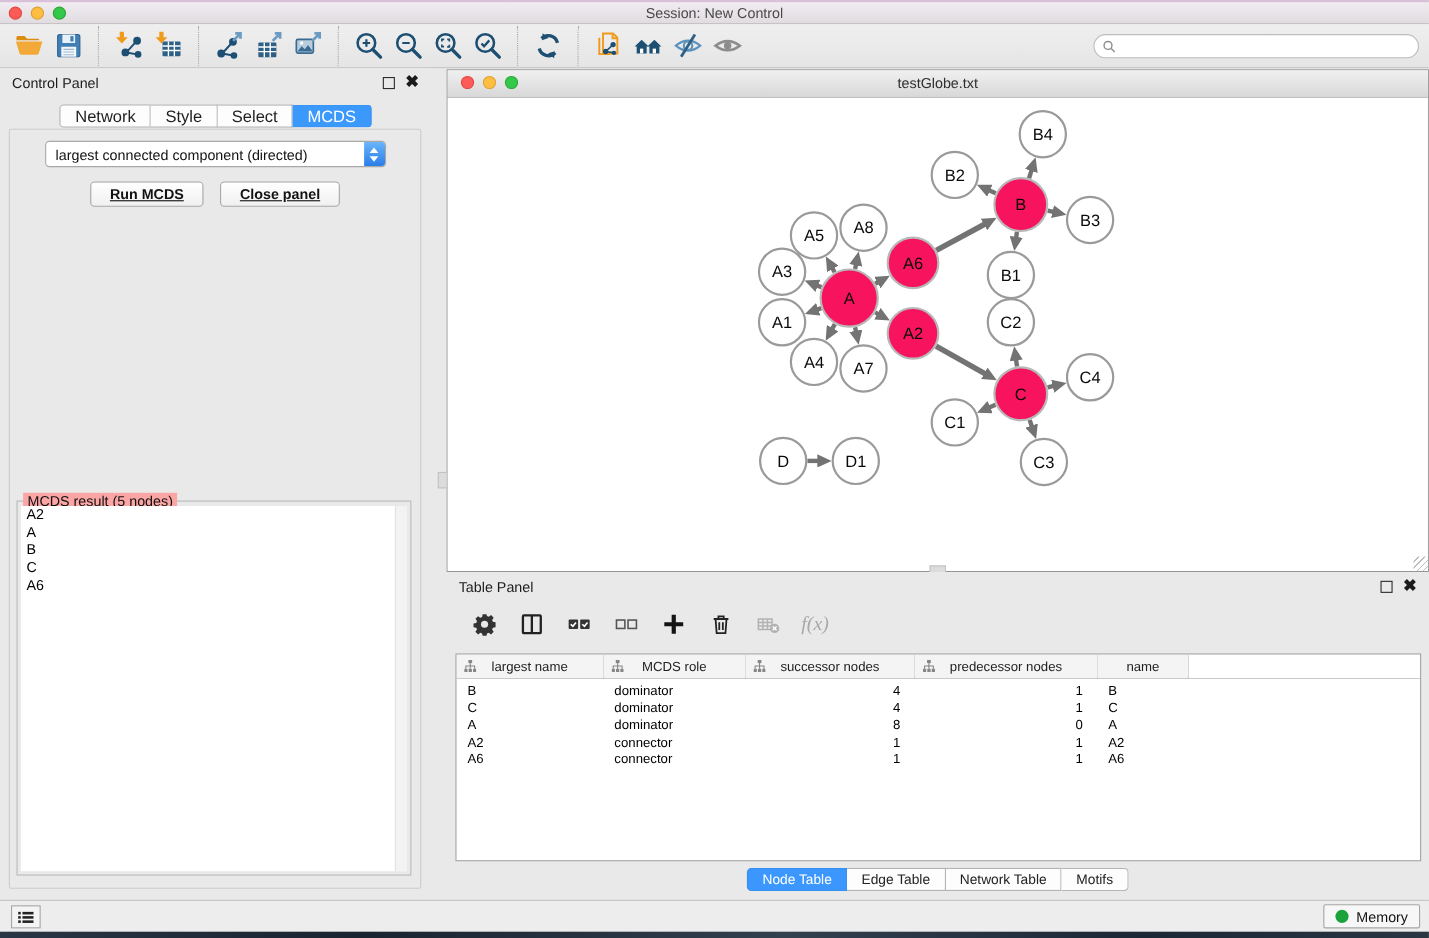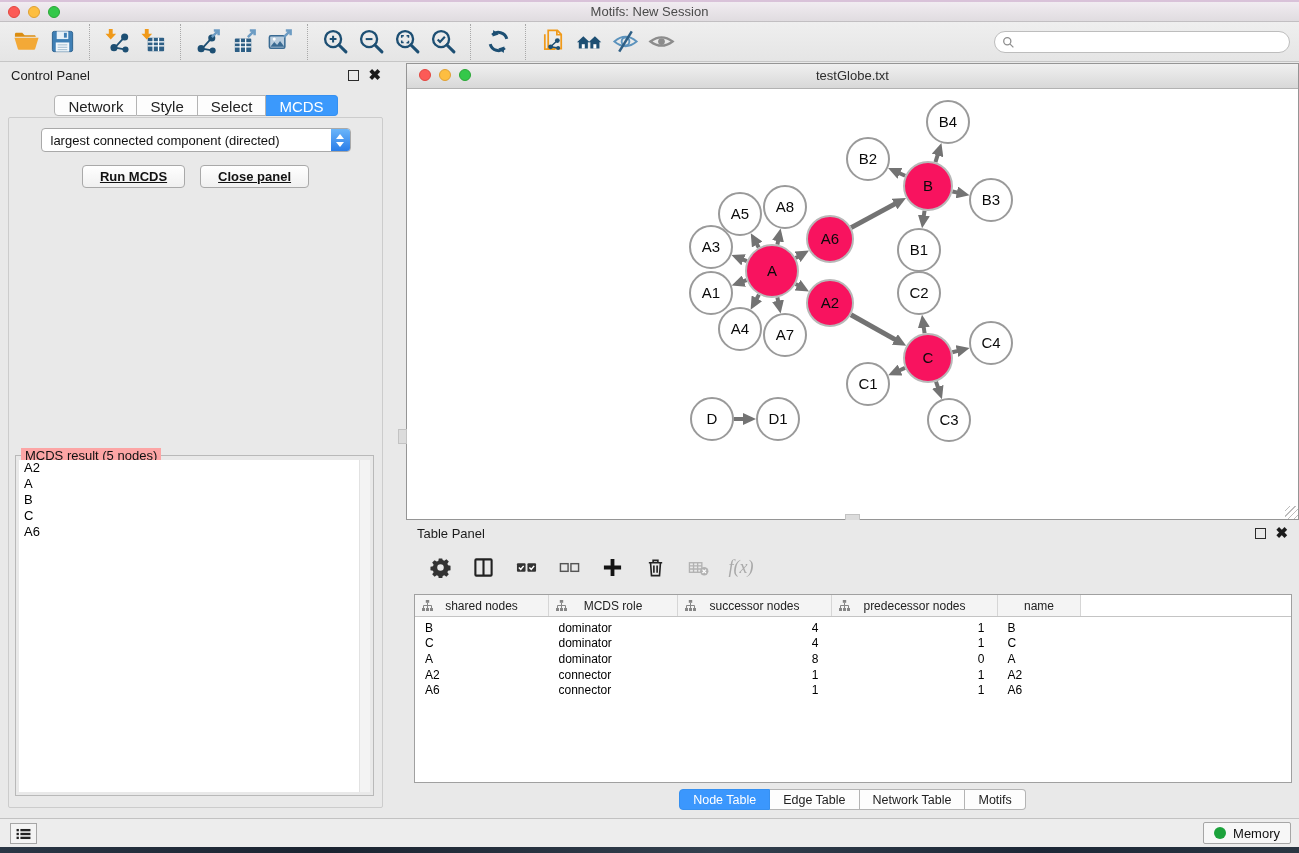--- a/index.html
+++ b/index.html
@@ -110,21 +110,21 @@
 </style>
 </head>
 <body>
 
 <div class="titlebar">
   <div class="lights">
     <span class="light red"></span>
     <span class="light yellow"></span>
     <span class="light green"></span>
   </div>
-  <div class="app-title">Motifs: New Session</div>
+  <div class="app-title">Session: New Control</div>
 </div>
 
 <div class="toolbar">
   <div style="display:flex;align-items:center;">
       <div class="tb-btn">
         <svg viewBox="0 0 28 28">
           <path d="M2 9V6.4C2 5.6 2.6 5 3.4 5h6.2L12 7.4h10.2c.8 0 1.4.6 1.4 1.4V9z" fill="#db8d10"></path>
    <path d="M1.5 10h25l-3.4 11.2c-.2.8-.9 1.3-1.7 1.3H6.6c-.8 0-1.5-.5-1.7-1.3z" fill="#f3a937"></path>
         </svg>
       </div>
@@ -539,21 +539,21 @@
             <th style="width: 133px;"><svg class="hdr-icon" viewBox="0 0 11 11">
     <g fill="#868686">
                   <rect x="3.8" y="0" width="3.4" height="2.8"></rect>
                   <rect x="0" y="8" width="3" height="3"></rect>
     <rect x="4" y="8" width="3" height="3"></rect>
                   <rect x="8" y="8" width="3" height="3"></rect>
                 </g>
     <g stroke="#868686" fill="none">
                   <path d="M5.5 2.8v2.7M1.5 8V5.5h8V8M5.5 5.5V8"></path>
                 </g>
-              </svg><span>shared nodes</span></th>
+              </svg><span>largest name</span></th>
             <th style="width: 128px;"><svg class="hdr-icon" viewBox="0 0 11 11">
     <g fill="#868686">
                   <rect x="3.8" y="0" width="3.4" height="2.8"></rect>
                   <rect x="0" y="8" width="3" height="3"></rect>
     <rect x="4" y="8" width="3" height="3"></rect>
                   <rect x="8" y="8" width="3" height="3"></rect>
                 </g>
     <g stroke="#868686" fill="none">
                   <path d="M5.5 2.8v2.7M1.5 8V5.5h8V8M5.5 5.5V8"></path>
                 </g>

